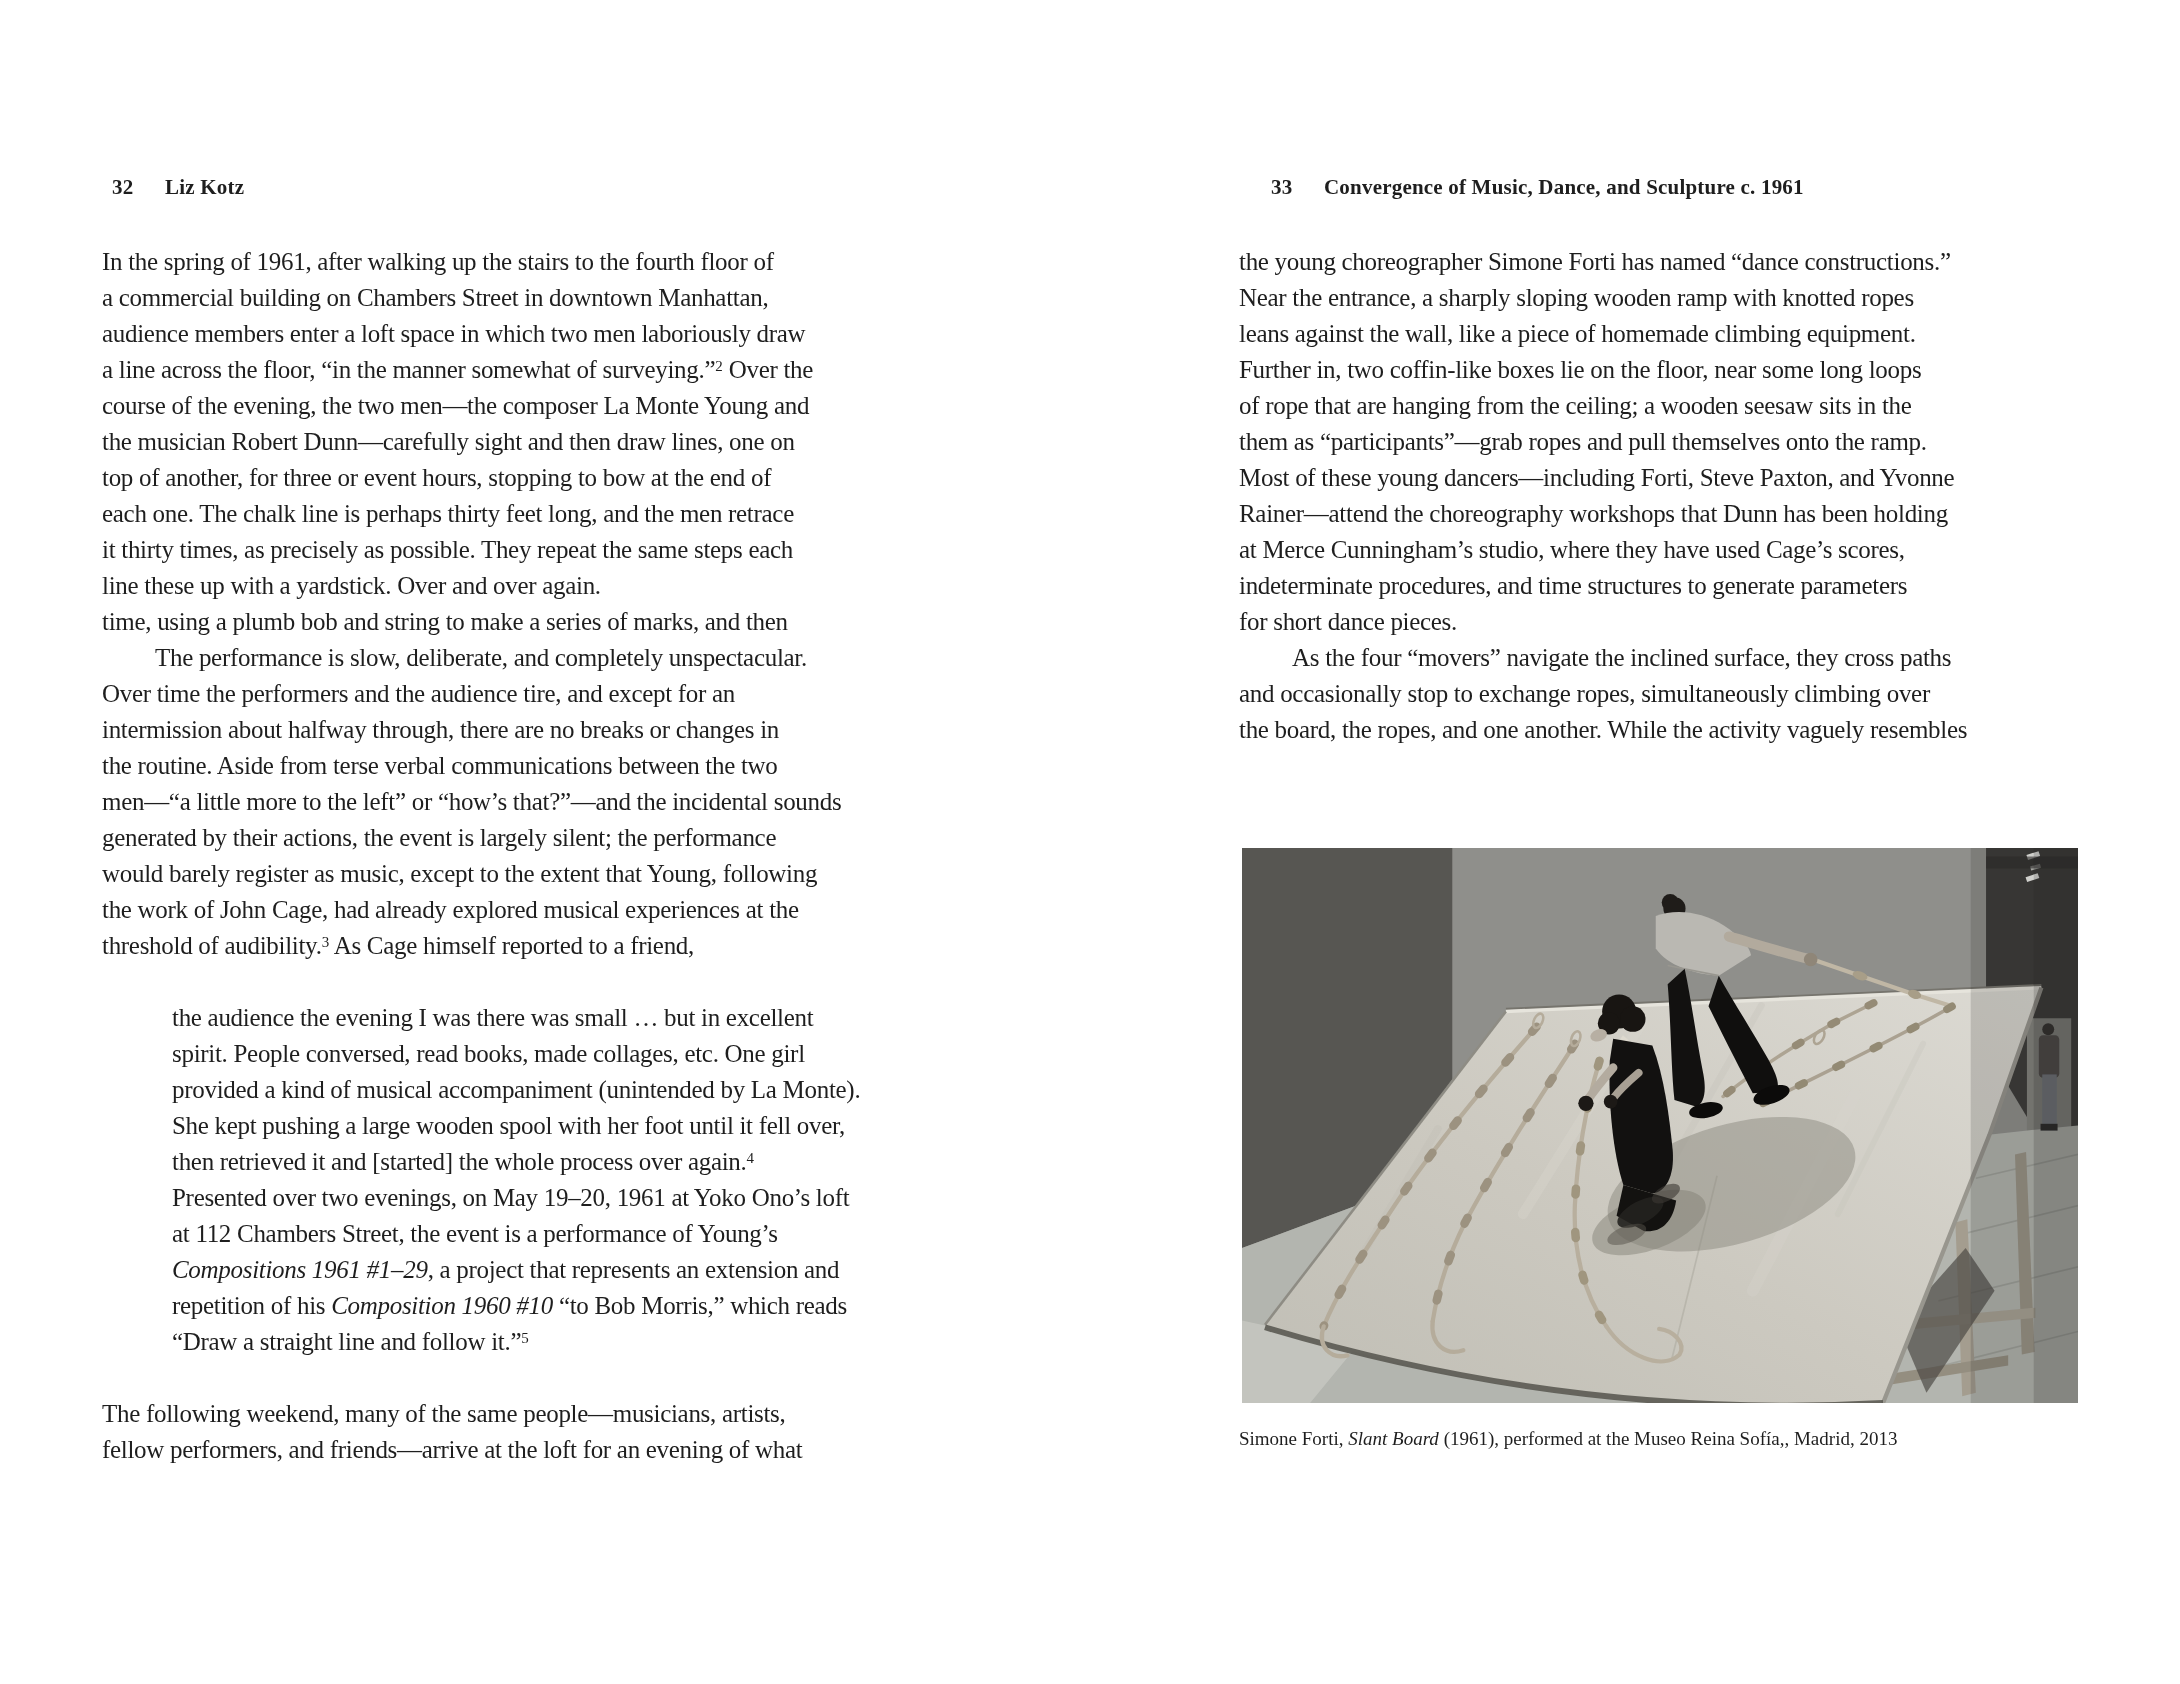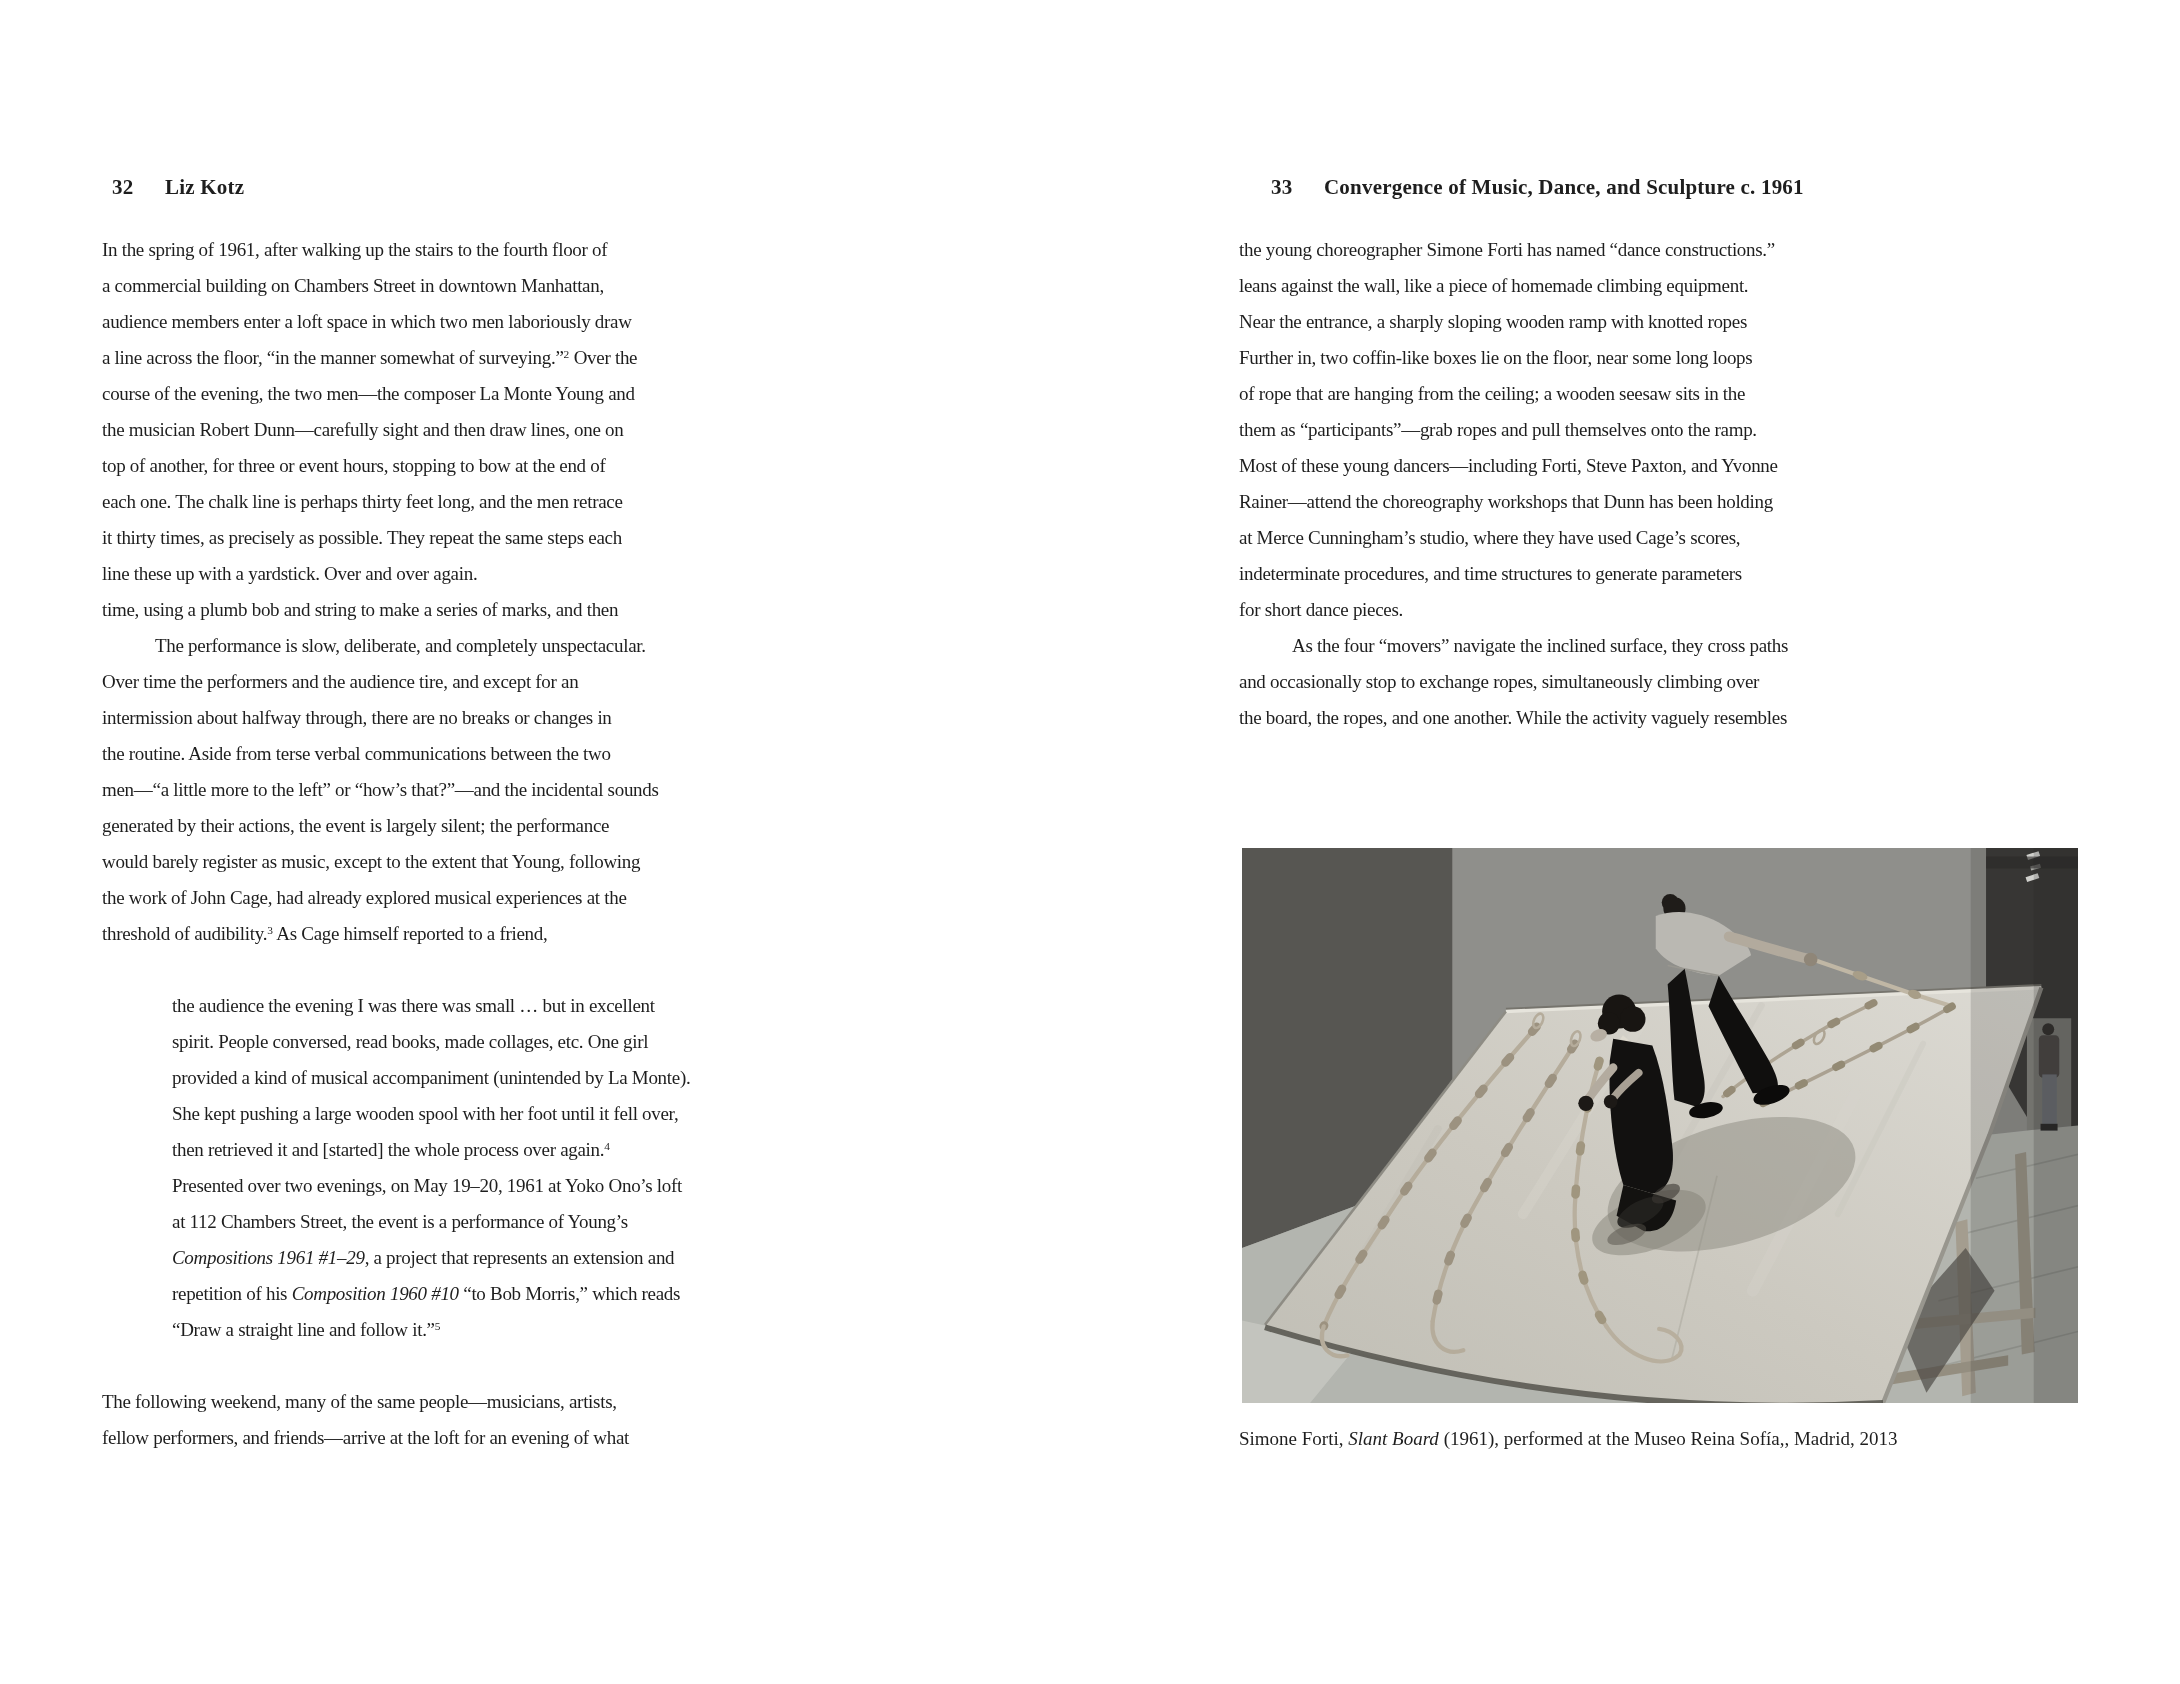--- a/index.html
+++ b/index.html
@@ -7,21 +7,21 @@
     width:2181px;height:1685px;position:relative;background:#ffffff;
     font-family:"Liberation Serif","DejaVu Serif",serif;color:#1e1e1e;
     overflow:hidden;
   }
   .running-header{
     position:absolute;top:175px;font-weight:bold;font-size:21px;
     letter-spacing:0.2px;white-space:nowrap;
   }
   .running-header .pgnum{display:inline-block;width:53px;}
   .col{
-    position:absolute;top:232px;font-size:19px;line-height:36px;
+    position:absolute;top:244px;font-size:25px;line-height:36px;
     letter-spacing:-0.3px;white-space:nowrap;
   }
   .col .line{height:36px;white-space:nowrap;}
   .col sup{font-size:.6em;vertical-align:baseline;position:relative;top:-.5em;letter-spacing:0;}
   .col i{font-style:italic;}
   .vspace{height:36px;}
   .quote{margin-left:70px;}
   .indent-first .line:first-child{text-indent:53px;}
   .photo-frame{
     position:absolute;left:1242px;top:848px;width:836px;height:555px;
@@ -87,22 +87,22 @@
     </div>
 </div>
 
 <div class="running-header" style="left:1271px;">
   <span class="pgnum">33</span><span>Convergence of Music, Dance, and Sculpture c. 1961</span>
 </div>
 
 <div class="col" style="left:1239px;width:843px;">
   <div>
       <div class="line">the young choreographer Simone Forti has named “dance constructions.”</div>
+      <div class="line">Near the entrance, a sharply sloping wooden ramp with knotted ropes</div>
       <div class="line">leans against the wall, like a piece of homemade climbing equipment.</div>
-      <div class="line">Near the entrance, a sharply sloping wooden ramp with knotted ropes</div>
       <div class="line">Further in, two coffin-like boxes lie on the floor, near some long loops</div>
       <div class="line">of rope that are hanging from the ceiling; a wooden seesaw sits in the</div>
       <div class="line">them as “participants”—grab ropes and pull themselves onto the ramp.</div>
       <div class="line">Most of these young dancers—including Forti, Steve Paxton, and Yvonne</div>
       <div class="line">Rainer—attend the choreography workshops that Dunn has been holding</div>
       <div class="line">at Merce Cunningham’s studio, where they have used Cage’s scores,</div>
       <div class="line">indeterminate procedures, and time structures to generate parameters</div>
       <div class="line">for short dance pieces.</div>
     </div>
   <div class="indent-first">

